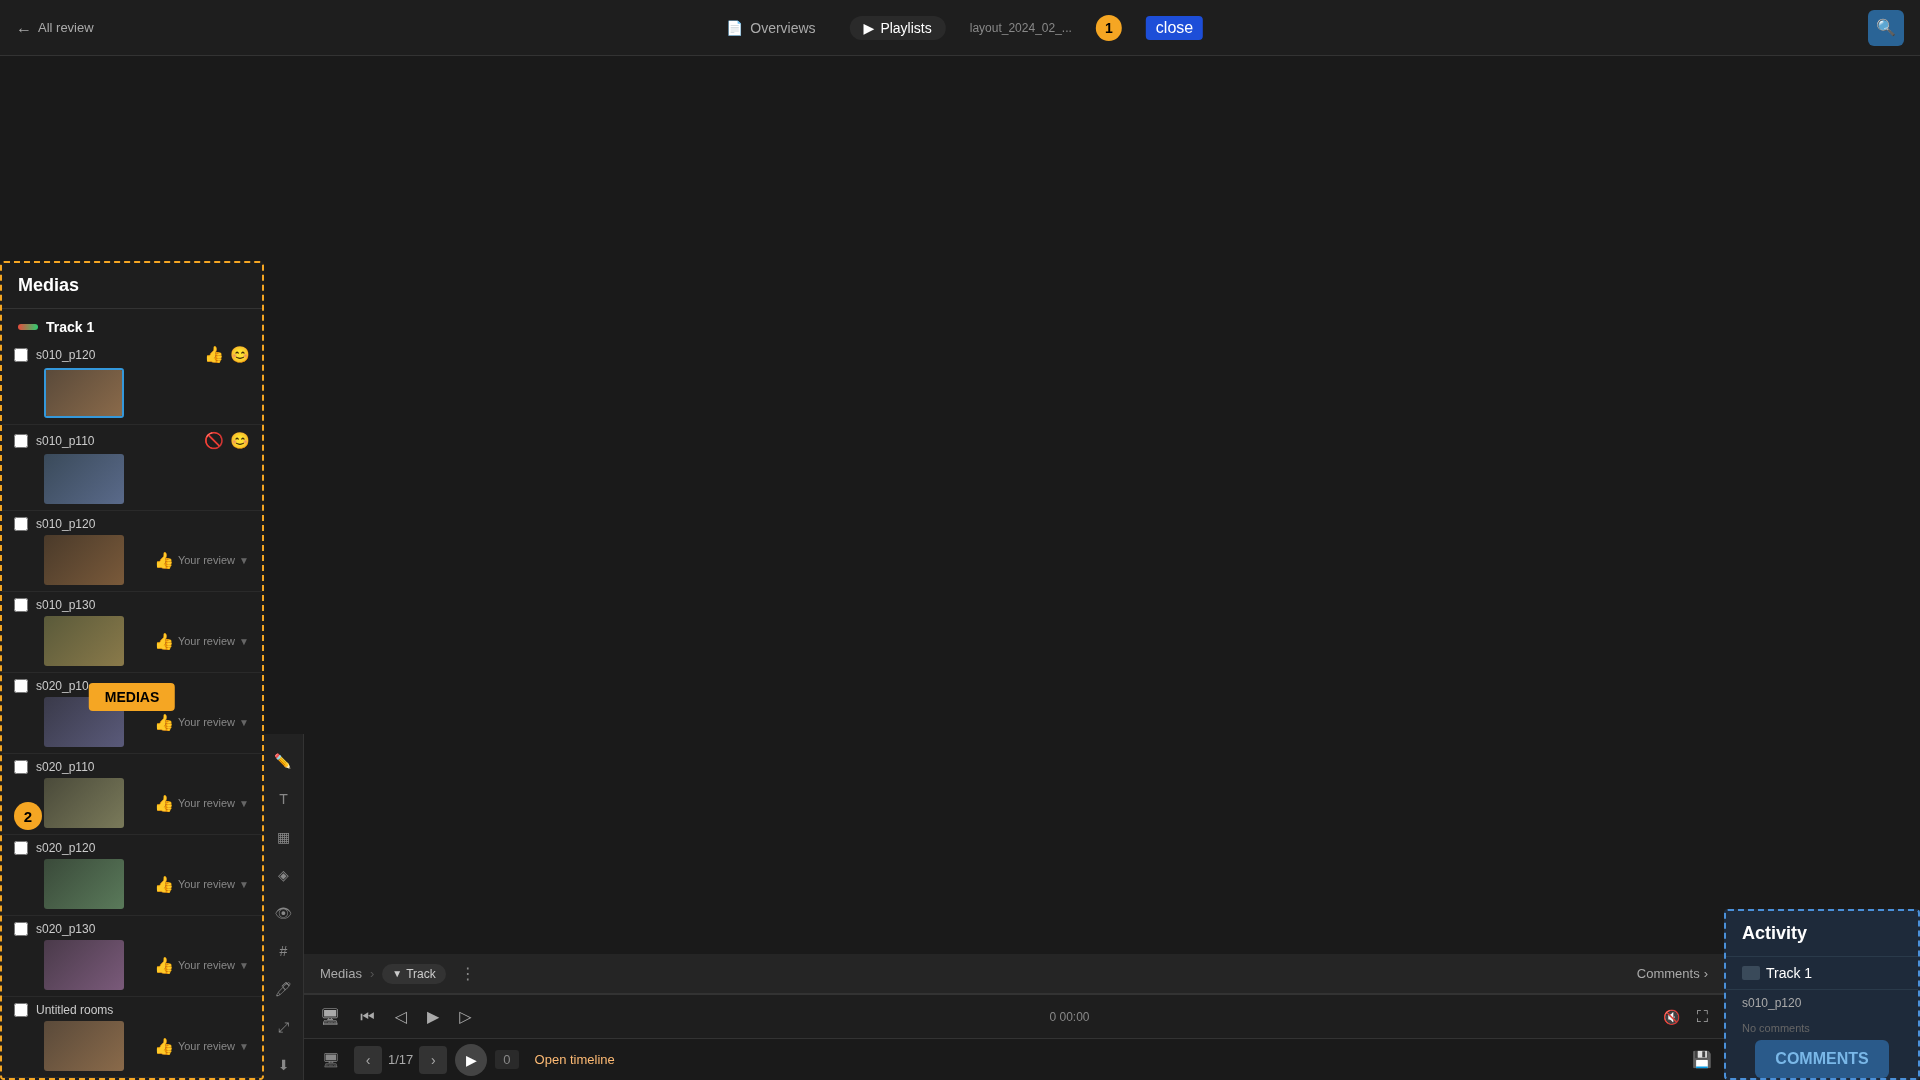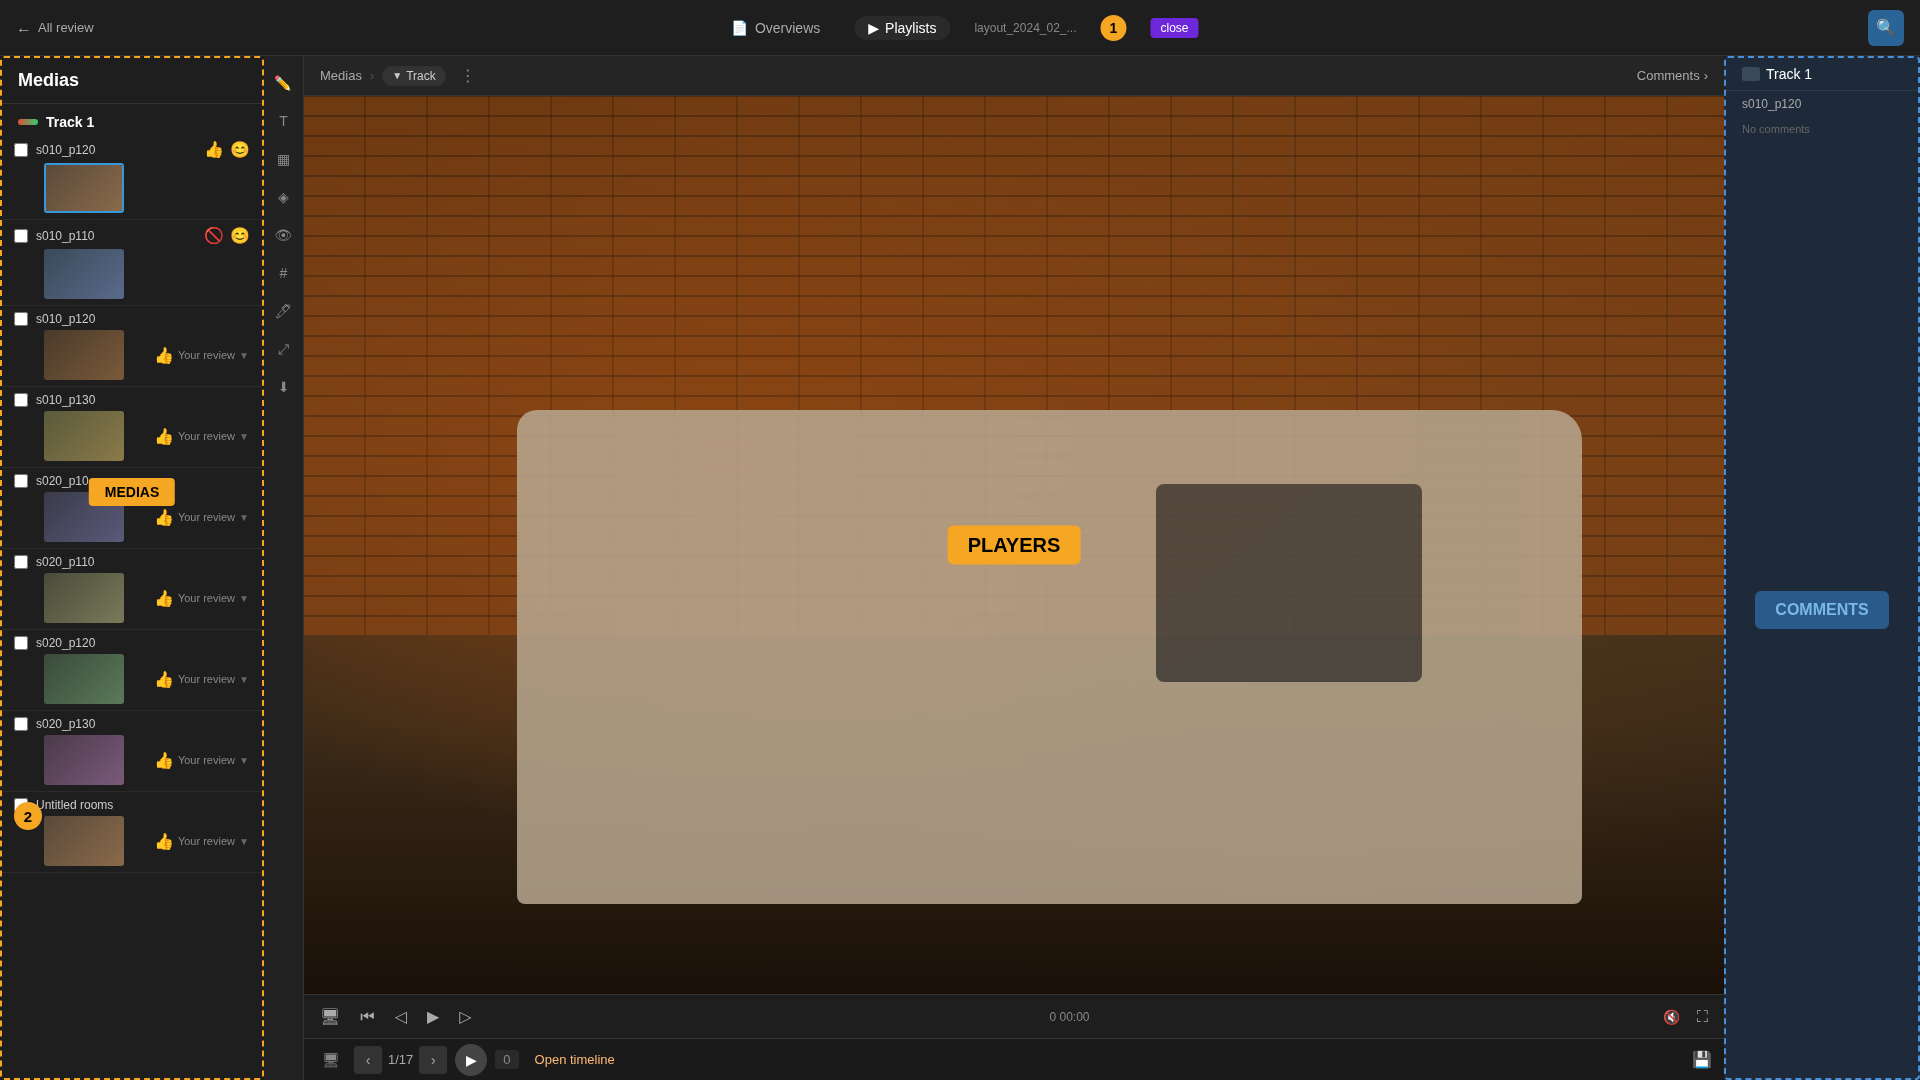--- a/index.html
+++ b/index.html
@@ -66,27 +66,27 @@
       border-radius: 50%;
       width: 26px;
       height: 26px;
       display: flex;
       align-items: center;
       justify-content: center;
       font-weight: bold;
       font-size: 14px;
     }
     .close-btn {
-      background: #6d28d9;
+      background: #1d4ed8;
       color: #fff;
       border: none;
       border-radius: 4px;
       padding: 3px 10px;
       cursor: pointer;
-      font-size: 12px;
+      font-size: 16px;
     }
     .top-right {
       position: absolute;
       right: 16px;
       display: flex;
       align-items: center;
       gap: 12px;
     }
     .search-icon-btn {
       background: #2a6496;
@@ -99,20 +99,21 @@
       justify-content: center;
       cursor: pointer;
       color: #fff;
       font-size: 16px;
     }
 
     
     .main-layout {
       display: flex;
       height: calc(1080px - 56px);
+      align-items: flex-end;
     }
 
     
     .medias-sidebar {
       width: 264px;
       background: #1e1e1e;
       border: 2px dashed #f5a623;
       border-radius: 4px;
       overflow-y: auto;
       flex-shrink: 0;
@@ -821,20 +822,21 @@
       <div class="play-btn-center">▶</div>
       <div class="frame-num">0</div>
       <div class="timeline-btn">
         <span>Open timeline</span>
       </div>
       <div class="save-icon-btn">💾</div>
     </div>
   </div>
 
   <div class="activity-panel">
+    <div class="activity-header">Activity</div>
     <div class="activity-track-name">
       <div class="activity-thumb"></div>
       <span>Track 1</span>
     </div>
     <div class="activity-media-name">s010_p120</div>
     <div class="no-comments">No comments</div>
     <div style="flex:1;display:flex;align-items:center;justify-content:center;">
       <div class="comments-badge">COMMENTS</div>
     </div>
   </div>

